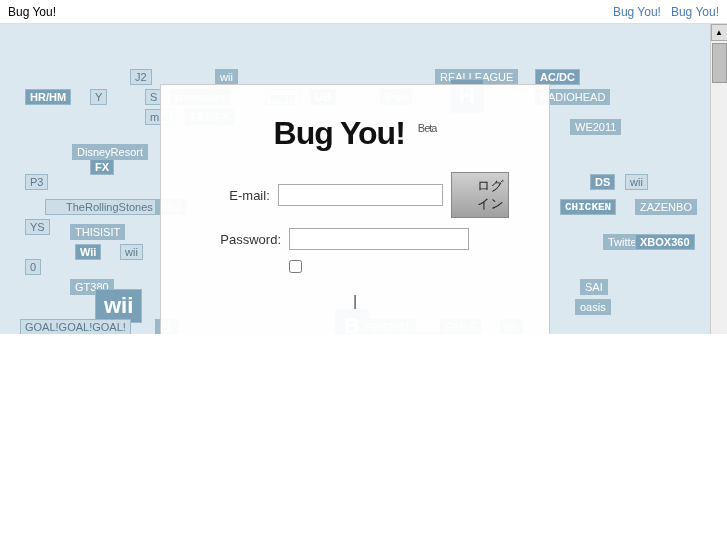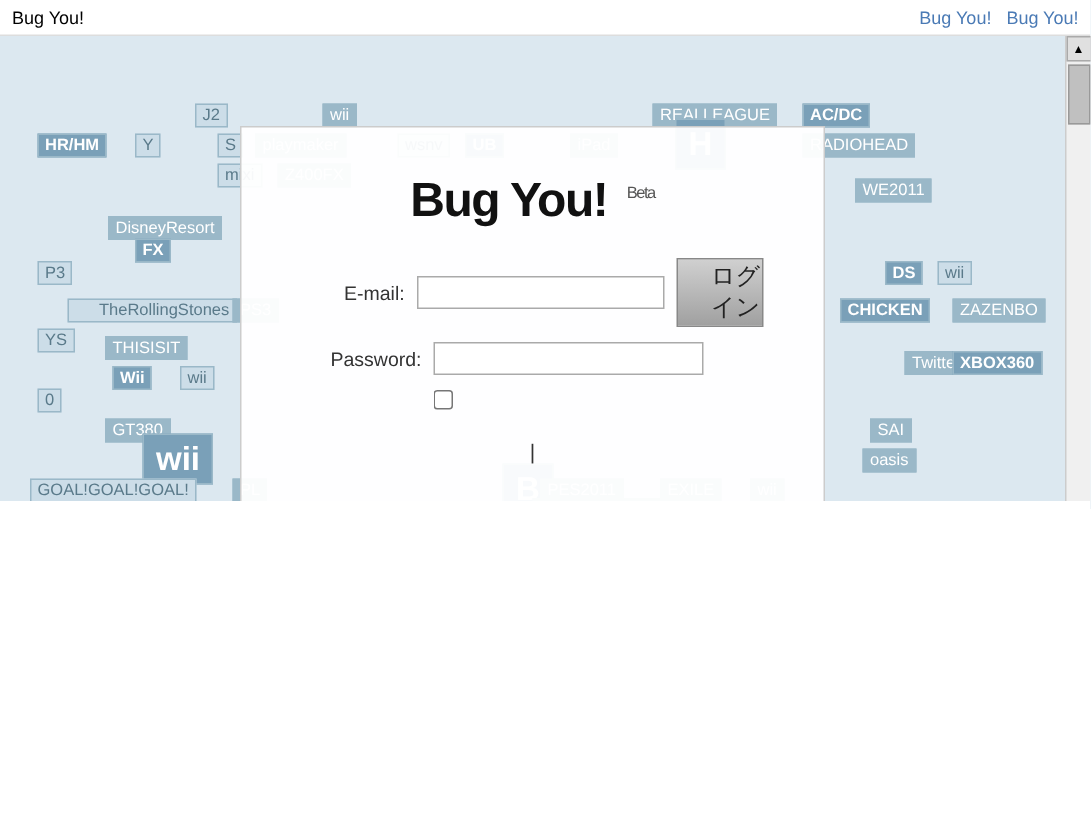--- a/index.html
+++ b/index.html
@@ -175,21 +175,21 @@
       background: #fff;
     }
 
     #login-btn {
       margin-left: 8px;
       width: 64px;
       height: 44px;
       background: linear-gradient(to bottom, #d0d0d0, #a0a0a0);
       border: 1px solid #888;
       cursor: pointer;
-      font-size: 16px;
+      font-size: 13px;
       color: #222;
       font-family: Arial, sans-serif;
       padding-left: 21px;
     }
 
     #remember-row {
       display: flex;
       align-items: center;
       margin-left: 88px;
       margin-bottom: 10px;
@@ -268,21 +268,21 @@
         <div class="tag light" style="top: 85px; left: 145px;">mixi</div>
         <div class="tag medium" style="top: 85px; left: 185px;">Z400FX</div>
         <div class="tag medium" style="top: 95px; left: 570px;">WE2011</div>
         <div class="tag medium" style="top: 120px; left: 72px; text-align: center;">DisneyResort</div>
         <div class="tag dark" style="top: 135px; left: 90px;">FX</div>
         <div class="tag light" style="top: 150px; left: 25px; text-align: center;">P3</div>
         <div class="tag dark" style="top: 150px; left: 590px;">DS</div>
         <div class="tag light" style="top: 150px; left: 625px;">wii</div>
         <div class="tag light" style="top: 175px; left: 45px; padding-left: 20px;">TheRollingStones</div>
         <div class="tag medium" style="top: 175px; left: 155px;">PS3</div>
-        <div class="tag dark" style="top: 175px; left: 560px;">CHICKEN</div>
+        <div class="tag dark" style="top: 175px; left: 560px; font-family: Liberation Mono, monospace;">CHICKEN</div>
         <div class="tag medium" style="top: 175px; left: 635px;">ZAZENBO</div>
         <div class="tag light" style="top: 195px; left: 25px;">YS</div>
         <div class="tag medium" style="top: 200px; left: 70px;">THISISIT</div>
         <div class="tag medium" style="top: 210px; left: 603px;">Twitter</div>
         <div class="tag dark" style="top: 210px; left: 635px; text-align: right;">XBOX360</div>
         <div class="tag dark" style="top: 220px; left: 75px;">Wii</div>
         <div class="tag light" style="top: 220px; left: 120px;">wii</div>
         <div class="tag light" style="top: 235px; left: 25px;">0</div>
         <div class="tag medium" style="top: 255px; left: 580px;">SAI</div>
         <div class="tag medium" style="top: 255px; left: 70px;">GT380</div>

